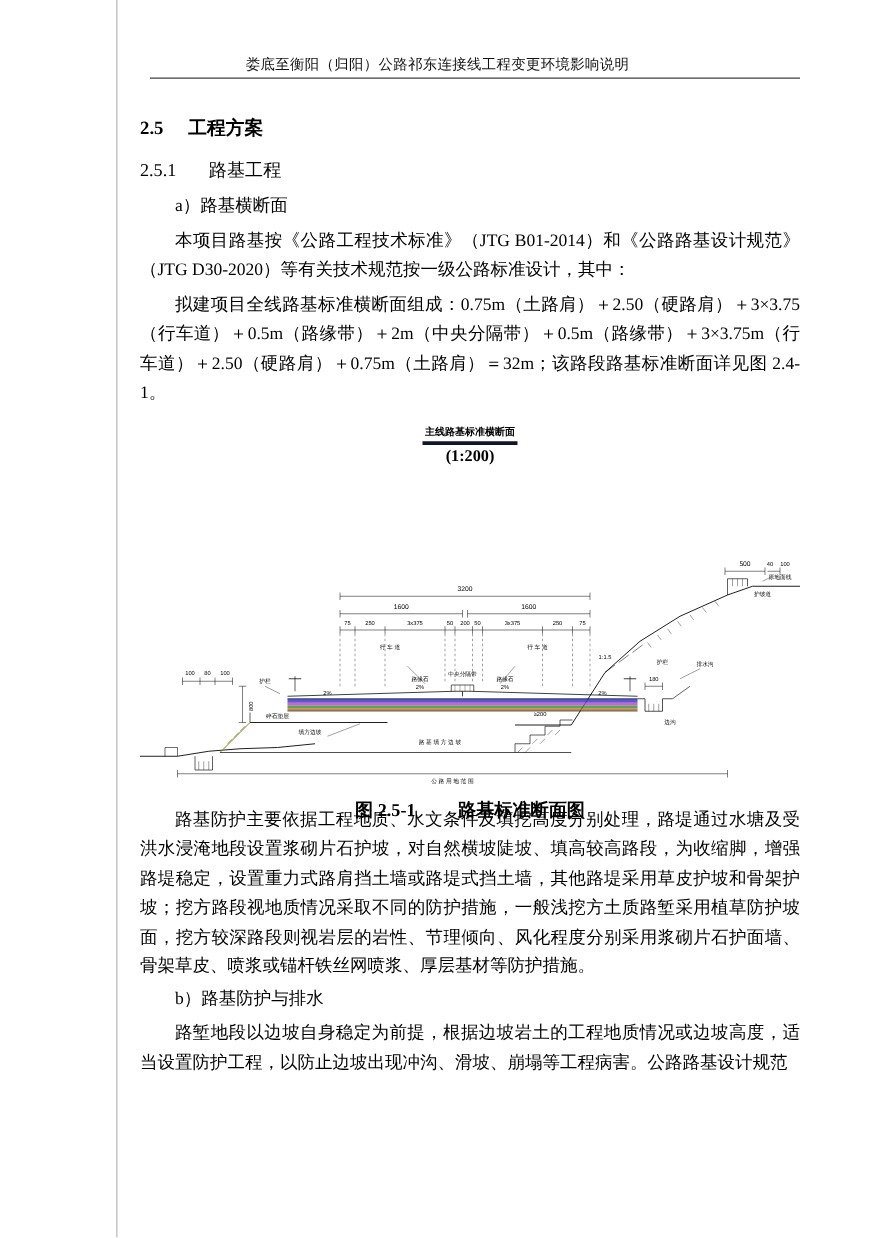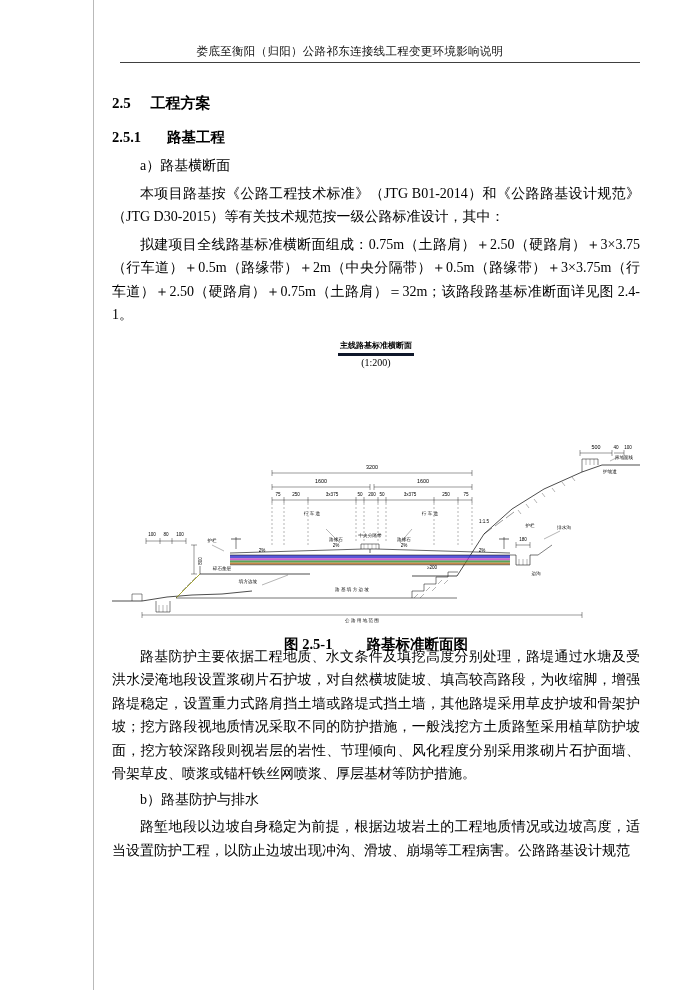--- a/index.html
+++ b/index.html
@@ -57,21 +57,21 @@
   }
   h2.sec {
     font-size: 15px;
     font-weight: bold;
     margin: 0 0 0 0;
     padding: 8px 0 2px 0;
     line-height: 1.5;
   }
   h3.subsec {
     font-size: 14.5px;
-    font-weight: bold;
+    font-weight: normal;
     margin: 0;
     padding: 10px 0 2px 0;
     line-height: 1.5;
   }
   h3.subsec .num { margin-right: 16px; }
   p.body {
     font-size: 14px;
     line-height: 1.68;
     margin: 0;
     padding: 4px 0 0 0;
@@ -86,21 +86,21 @@
     margin-top: 14px;
     height: 300px;
   }
   .fig-title {
     text-align: center;
     font-size: 8px;
     font-weight: bold;
     line-height: 1.35;
   }
   .fig-title .t1 { border-bottom: 3px solid #0f172a; display: inline-block; padding: 0 2px 1px 2px; }
-  .fig-title .t2 { display: block; font-weight: normal; font-size: 10px; }
+  .fig-title .t2 { display: block; font-weight: bold; font-size: 13px; }
 
   .drawing {
     position: relative;
     width: 528px;
     height: 262px;
   }
   .fig-caption {
     margin-top: 4px;
     text-align: center;
     font-size: 14.5px;
@@ -135,21 +135,21 @@
     <h2 class="sec">
       <span>2.5</span>
       <span style="display:inline-block;width:16px"></span><span>工程方案</span>
     </h2>
 
     <h3 class="subsec">
       <span class="num">2.5.1</span><span style="display:inline-block;width:10px"></span><span>路基工程</span>
     </h3>
 
     <p class="body">a）路基横断面</p>
-    <p class="body">本项目路基按《公路工程技术标准》（JTG B01-2014）和《公路路基设计规范》（JTG D30-2015）等有关技术规范按一级公路标准设计，其中：</p>
+    <p class="body">本项目路基按《公路工程技术标准》（JTG B01-2014）和《公路路基设计规范》（JTG D30-2020）等有关技术规范按一级公路标准设计，其中：</p>
     <p class="body">拟建项目全线路基标准横断面组成：0.75m（土路肩）＋2.50（硬路肩）＋3×3.75（行车道）＋0.5m（路缘带）＋2m（中央分隔带）＋0.5m（路缘带）＋3×3.75m（行车道）＋2.50（硬路肩）＋0.75m（土路肩）＝32m；该路段路基标准断面详见图 2.4-1。</p>
 
     <div class="figure-wrap">
 
       <div class="fig-title">
         <span class="t1">主线路基标准横断面</span>
         <span class="t2">(1:200)</span>
       </div>
 
       <div class="drawing">

